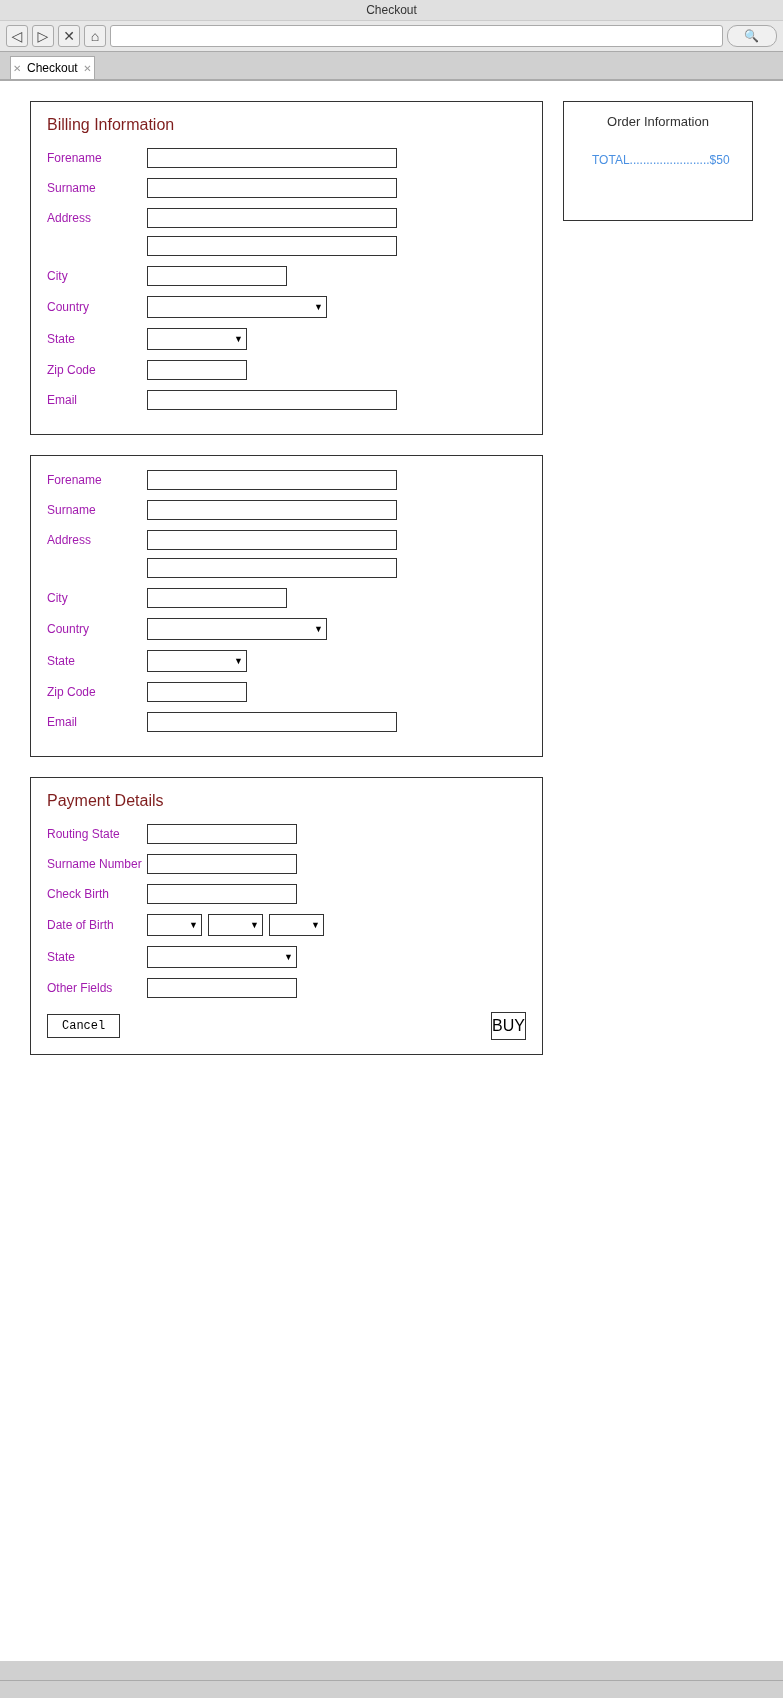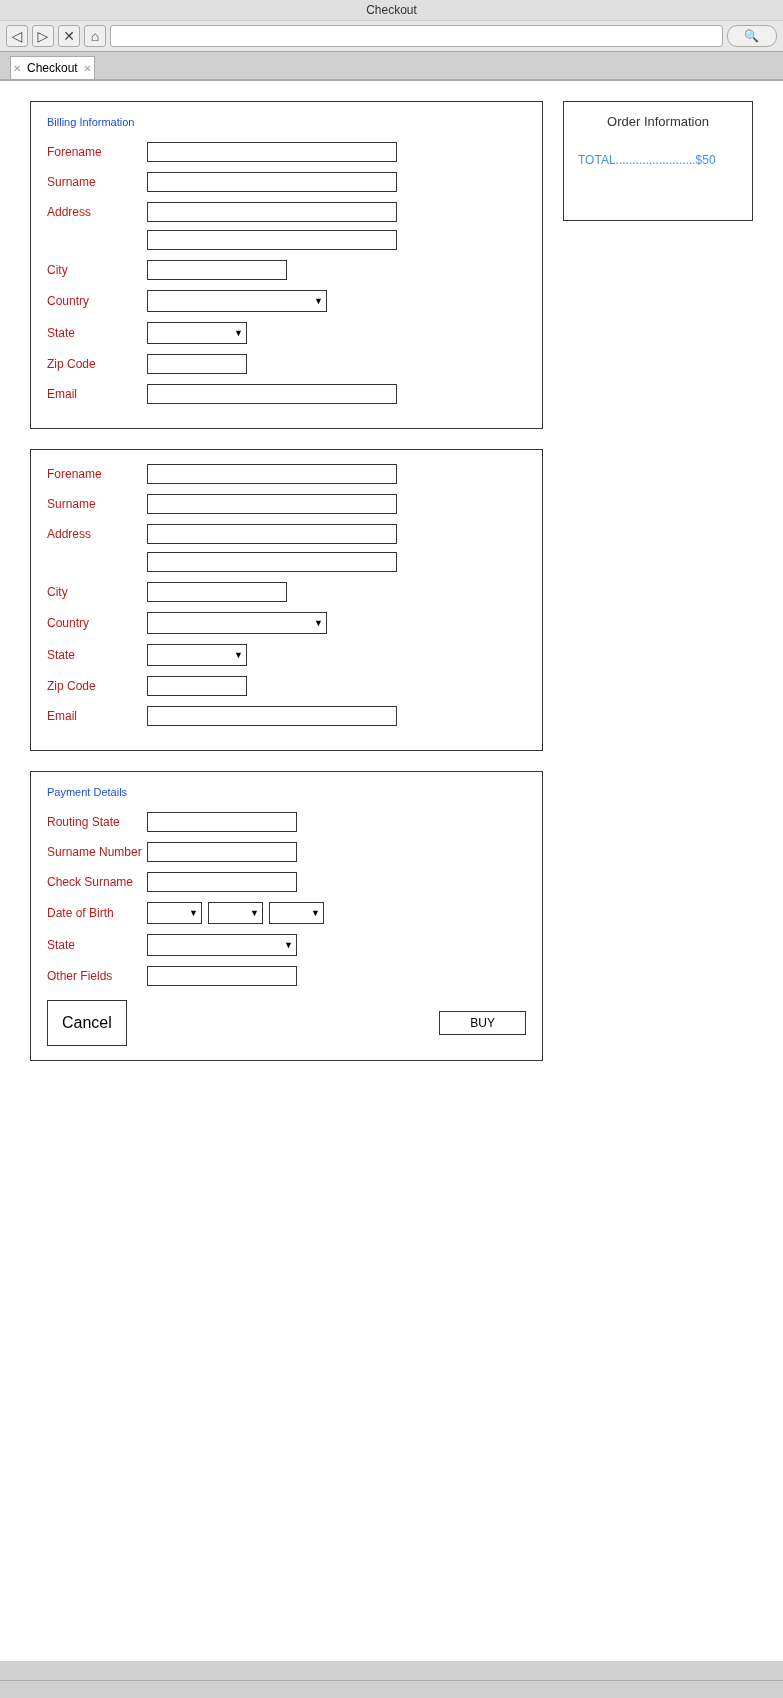--- a/index.html
+++ b/index.html
@@ -119,36 +119,36 @@
       flex-shrink: 0;
     }
 
     
     .section {
       border: 1px solid #333;
       padding: 14px 16px;
       margin-bottom: 20px;
     }
     .section-title {
-      font-size: 11px;
+      font-size: 16px;
       font-weight: normal;
       margin-bottom: 14px;
-      color: #1d4ed8;
+      color: #7f1d1d;
     }
 
     
     .form-row {
       display: flex;
       align-items: center;
       margin-bottom: 10px;
     }
     .form-label {
       width: 100px;
       font-size: 12px;
-      color: #b91c1c;
+      color: #a21caf;
       flex-shrink: 0;
     }
     .form-input {
       border: 1px solid #333;
       height: 20px;
       background: white;
       flex: 1;
       max-width: 250px;
     }
     .form-input.city {
@@ -200,21 +200,21 @@
     
     .dob-group {
       display: flex;
       gap: 6px;
     }
     .select-wrapper.dob select { width: 55px; }
 
     
     .order-info-box {
       border: 1px solid #333;
-      padding: 12px 14px;
+      padding: 12px 28px;
       min-height: 120px;
     }
     .order-info-title {
       font-size: 13px;
       text-align: center;
       margin-bottom: 16px;
       color: #333;
     }
     .order-total {
       font-size: 12px;
@@ -226,29 +226,30 @@
     
     .button-row {
       display: flex;
       justify-content: space-between;
       align-items: center;
       margin-top: 14px;
     }
     .btn {
       border: 1px solid #333;
       background: white;
-      padding: 13px 14px;
+      padding: 4px 14px;
+      font-size: 12px;
+      cursor: pointer;
+      font-family: Liberation Mono, monospace;
+    }
+    .btn-buy {
+      border: 1px solid #333;
+      background: white;
+      padding: 4px 0;
       font-size: 16px;
-      cursor: pointer;
-    }
-    .btn-buy {
-      border: 1px solid #333;
-      background: white;
-      padding: 4px 30px;
-      font-size: 12px;
       cursor: pointer;
     }
 
     
     .bottom-bar {
       height: 18px;
       background: #d0d0d0;
       border-top: 1px solid #aaa;
       position: fixed;
       bottom: 0;
@@ -401,21 +402,21 @@
           <label class="form-label">Routing State</label>
           <input type="text" class="form-input routing" style="">
         </div>
 
         <div class="form-row">
           <label class="form-label">Surname Number</label>
           <input type="text" class="form-input account" style="">
         </div>
 
         <div class="form-row">
-          <label class="form-label">Check Surname</label>
+          <label class="form-label">Check Birth</label>
           <input type="text" class="form-input check" style="">
         </div>
 
 
         <div class="form-row">
           <label class="form-label">Date of Birth</label>
           <div class="dob-group">
             <div class="select-wrapper dob">
               <select>
                 <option value=""></option>

